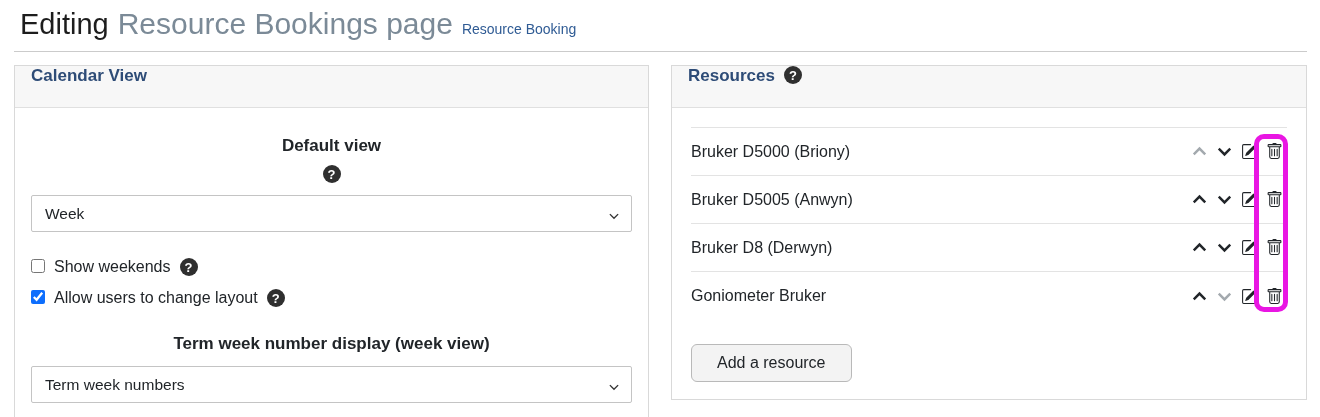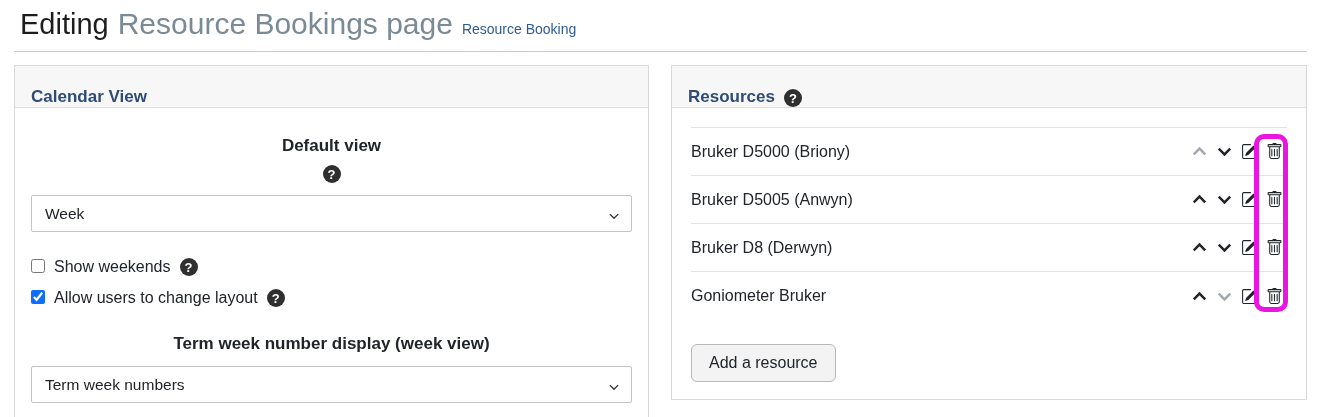--- a/index.html
+++ b/index.html
@@ -11,21 +11,21 @@
   .title-action  { font-size:29px; color:#1d1d1d; font-weight:400; }
   .title-context { font-size:30px; color:#7b8a97; font-weight:400; }
   .title-target  { font-size:14px; color:#2f5b94; font-weight:400; }
   .page-divider  { position:absolute; left:14px; top:51px; width:1293px; height:0; border-top:1px solid #cbcbcb; }
 
   
   .panel { position:absolute; top:65px; background:#fff; border:1px solid #d9d9d9; }
   .panel-left  { left:14px;  width:635px; height:380px; }
   .panel-right { left:671px; width:636px; height:335px; }
   .panel-header { height:42px; background:#f7f7f7; border-bottom:1px solid #e0e0e0;
-                  display:flex; align-items:flex-end; gap:9px; padding:0 16px; }
+                  display:flex; align-items:flex-start; gap:9px; padding:0 16px; }
   .panel-title { font-size:17px; font-weight:bold; color:#2e4c77; }
 
   
   .help-icon { display:inline-flex; width:18px; height:18px; border-radius:50%;
                background:#2f2f2f; color:#fff; font-size:13px; font-weight:bold;
                align-items:center; justify-content:center; flex:0 0 auto; user-select:none; }
 
   
   .panel-body { padding:0 16px; }
   .form-label { display:flex; align-items:center; gap:9px; font-size:17px; font-weight:bold; color:#212529;flex-direction:column; }
@@ -48,21 +48,21 @@
   .resource-list { margin:19px 19px 0 19px; border-top:1px solid #e3e3e3; }
   .resource-row { height:48px; display:flex; align-items:center; border-bottom:1px solid #e3e3e3; }
   .resource-row:last-child { border-bottom:none; }
   .resource-name { flex:1; font-size:16px; color:#212529; }
   .row-icons { display:flex; align-items:center; }
   .icon-btn { width:25px; height:24px; display:flex; align-items:center; justify-content:center;
               color:#212529; cursor:pointer; }
   .icon-btn.disabled { color:#a3a9ae; cursor:default; }
   .icon-btn svg { display:block; }
 
-  .add-btn { margin:24px 0 0 19px; height:38px; padding:0 17px; font-size:16px;
+  .add-btn { margin:24px 0 0 19px; height:38px; padding:0 25px; font-size:16px;
              font-family:"Liberation Sans", sans-serif; color:#212529;
              background:#f3f3f3; border:1px solid #b9b9b9; border-radius:6px; cursor:pointer; }
 
   
   .delete-highlight { position:absolute; top:68px; right:18px; width:34px; height:178px;
                       border:5px solid #e916e3; border-radius:10px; pointer-events:none; }
 </style>
 </head>
 <body>
 

